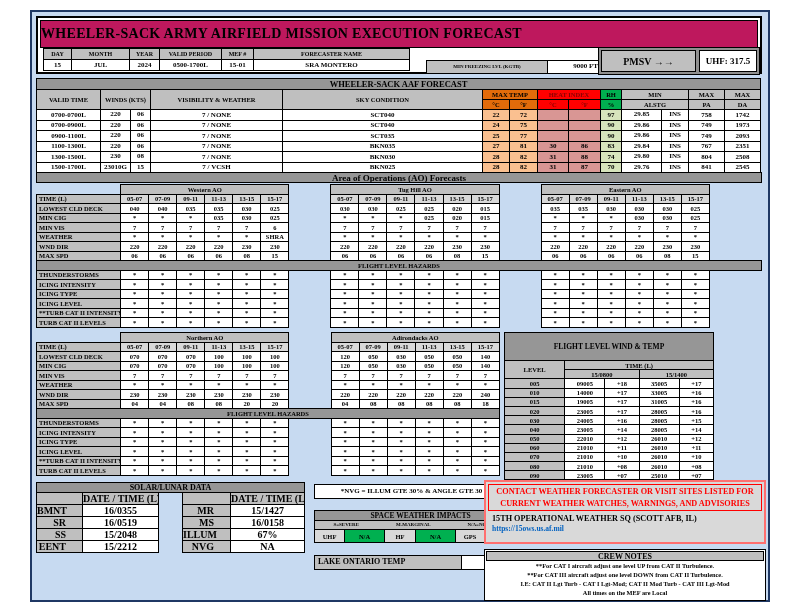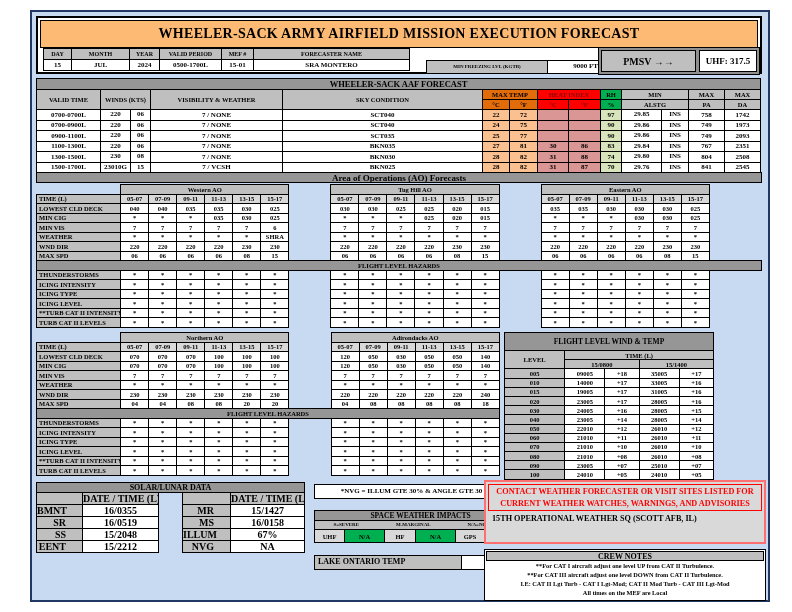--- a/index.html
+++ b/index.html
@@ -5,21 +5,21 @@
 *{margin:0;padding:0;box-sizing:border-box}
 body{width:792px;height:612px;overflow:hidden;background:#fff}
 .page{position:relative;width:792px;height:612px;background:#fff;font-family:"Liberation Serif","DejaVu Serif",serif;font-weight:bold;color:#000}
 .doc{position:absolute;left:30px;top:10px;width:740px;height:592px;background:#C7DAF1;border:2px solid #1F3864}
 table{border-collapse:collapse;table-layout:fixed}
 td{border:1px solid #000;text-align:center;vertical-align:middle;overflow:hidden;white-space:nowrap;padding:0;background:#fff}
 td.gap{border:none;background:transparent}
 .section-bar{background:#969696;font-size:9.5px;height:11px}
 
 .hdr-block{position:absolute;left:4px;top:4px;width:726px;height:58px;background:#fff;border:2px solid #000}
-.doc-title{position:absolute;left:2px;right:2px;top:2px;height:28px;line-height:25px;border:1px solid #000;text-align:center;font-size:14px;letter-spacing:.3px;background:#fdba74}
+.doc-title{position:absolute;left:2px;right:2px;top:2px;height:28px;line-height:25px;border:1px solid #000;font-size:14px;letter-spacing:.3px;background:#be185d}
 .info-tbl{position:absolute;left:5px;top:30px;width:366px}
 .info-tbl td{height:11px;font-size:7px}
 .info-tbl .hcell{background:#BFBFBF;font-size:6px}
 .freeze-box{position:absolute;left:388px;top:42px;display:flex;height:14px}
 .fz-label{background:#BFBFBF;border:1.5px solid #000;font-size:5px;width:122px;text-align:center;line-height:11px}
 .fz-value{background:#fff;border:1.5px solid #000;border-left:none;font-size:7px;width:76px;text-align:center;line-height:11px}
 .pmsv-box{position:absolute;left:560px;top:29px;width:162px;height:28px;background:#8F8F8F;border:1px solid #000;display:flex;gap:3px;padding:2px}
 .pmsv-cell{flex:1;background:#BFBFBF;border:1px solid #000;font-size:10px;line-height:21px;text-align:center}
 .uhf-cell{width:58px;background:#fff;border:1px solid #000;font-size:9px;line-height:21px;text-align:center}
 
@@ -41,21 +41,21 @@
 .ao-tbl{position:absolute;left:4px;top:172px;width:726px}
 .ao-tbl2{position:absolute;left:4px;top:320px;width:464px}
 .ao-tbl td,.ao-tbl2 td{height:9.5px;font-size:6.5px}
 .ao-name{background:#BFBFBF;font-size:8px;height:10px}
 .row-lab{background:#BFBFBF;font-size:5.2px;text-align:left;padding-left:2px}
 .time-cell{background:#D9D9D9}
 
 .wind-tbl{position:absolute;left:472px;top:320px;width:210px;border:1.5px solid #000}
 .wind-tbl td{height:9.2px;font-size:6.5px}
 .wind-tbl .wh{background:#BFBFBF;font-size:6.5px}
-.wind-tbl .section-bar{font-size:7.5px;height:18px}
+.wind-tbl .section-bar{font-size:7.5px;height:28px}
 .wind-lab{background:#BFBFBF}
 
 .solar-tbl{position:absolute;left:4px;top:470px;width:268px}
 .solar-tbl td{height:10.5px;font-size:10px}
 .solar-tbl .section-bar{font-size:8px;height:10px}
 .sl-lab{background:#BFBFBF;text-align:right;padding-right:16px;font-size:6.5px}
 .sl-h{background:#BFBFBF;font-size:6.5px}
 
 .nvg-note{position:absolute;left:282px;top:472px;width:212px;height:15px;border:1.5px solid #000;background:#fff;text-align:center;font-size:7px;line-height:12px}
 .space-tbl{position:absolute;left:282px;top:498px;width:212px;border:1.5px solid #000}
@@ -1103,20 +1103,21 @@
     <span class="lake-value">69 °F</span>
   </div>
 
   <div class="contact-box">
     <div class="contact-warn">
       <div>CONTACT WEATHER FORECASTER OR VISIT SITES LISTED FOR</div>
       <div>CURRENT WEATHER WATCHES, WARNINGS, AND ADVISORIES</div>
     </div>
     <div class="contact-ows">
       <span>15TH OPERATIONAL WEATHER SQ (SCOTT AFB, IL)</span>
+      <a class="contact-url" href="#">https://15ows.us.af.mil</a>
     </div>
   </div>
 
   <div class="crew-box">
     <div class="crew-title">CREW NOTES</div>
     <div class="crew-line">**For CAT I aircraft adjust one level UP from CAT II Turbulence.</div>
     <div class="crew-line">**For CAT III aircraft adjust one level DOWN from CAT II Turbulence.</div>
     <div class="crew-line">I.E: CAT II Lgt Turb - CAT I Lgt-Mod; CAT II Mod Turb - CAT III Lgt-Mod</div>
     <div class="crew-line">All times on the MEF are Local</div>
   </div>

